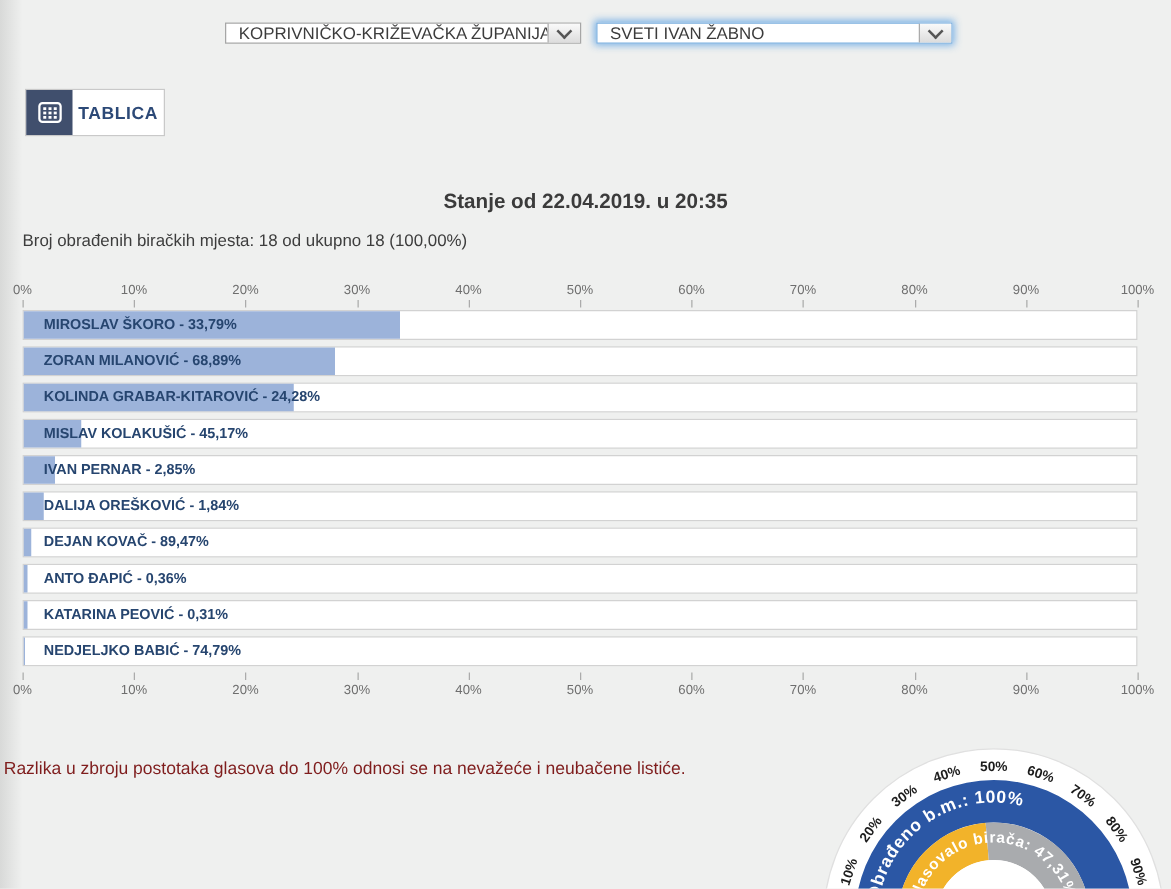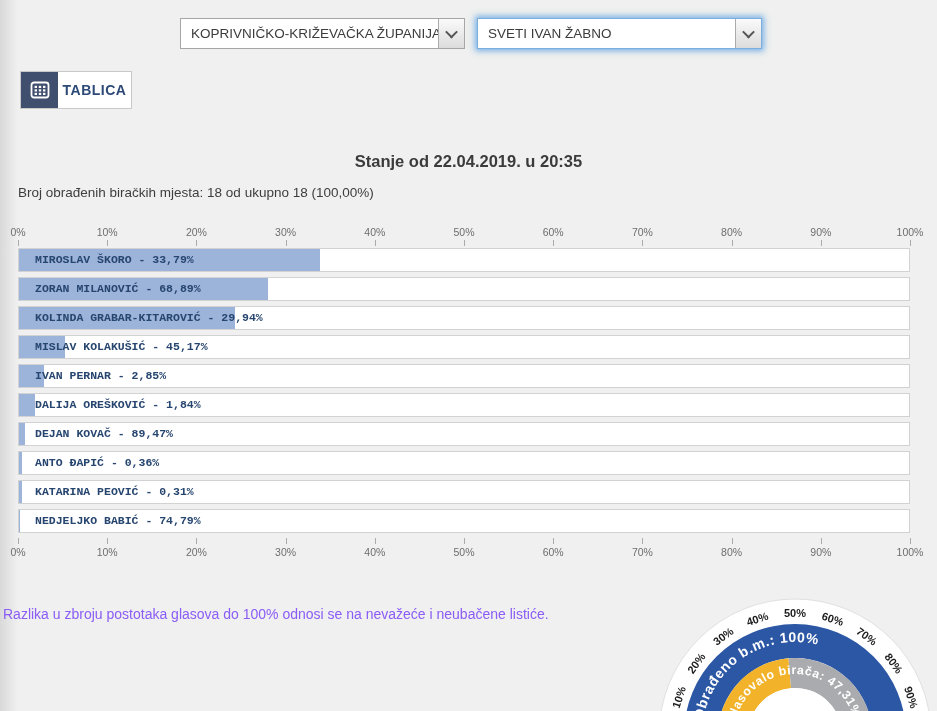--- a/index.html
+++ b/index.html
@@ -4,21 +4,21 @@
 <style>
   html,body{margin:0;padding:0;}
   body{
     width:937px;height:711px;position:relative;overflow:hidden;
     background:#eff0ef;
     font-family:"Liberation Sans", sans-serif;
   }
   .left-shade{position:absolute;left:0;top:0;width:18px;height:711px;
     background:linear-gradient(to right,#d8d9d8,rgba(239,240,239,0));pointer-events:none;}
   
-  .select{position:absolute;height:31px;width:285px;background:#fff;
+  .select{position:absolute;height:17px;width:285px;background:#fff;
     border:1px solid #a6a6a6;display:flex;align-items:center;box-sizing:border-box;cursor:pointer;}
   .select .sel-text{padding-left:10px;font-size:13.5px;color:#3c3c3c;white-space:nowrap;
     overflow:hidden;flex:1;}
   .select .sel-arrow{width:25px;height:100%;border-left:1px solid #ababab;
     background:linear-gradient(#fafafa,#dcdcdc);display:flex;align-items:center;justify-content:center;}
   .select .sel-arrow i{display:block;width:7px;height:7px;border-right:2px solid #555;
     border-bottom:2px solid #555;transform:rotate(45deg) translate(-1px,-1px);}
   #sel-county{left:180px;top:18px;}
   #sel-town{left:477px;top:18px;border-color:#7aaede;
     box-shadow:0 0 6px 2px rgba(97,164,228,.85);}
@@ -26,31 +26,31 @@
   .tablica{position:absolute;left:20px;top:71px;width:112px;height:38px;display:flex;
     padding:0;border:1px solid #c9c9c9;background:#fff;cursor:pointer;align-items:stretch;
     font-family:inherit;}
   .tablica .t-ico{width:37px;background:#404f6d;display:flex;align-items:center;justify-content:center;}
   .tablica .t-label{flex:1;display:flex;align-items:center;justify-content:center;
     color:#2c4977;font-weight:bold;font-size:14px;letter-spacing:.5px;}
   
   .title{position:absolute;left:0;top:152px;width:937px;text-align:center;
     font-size:16.5px;font-weight:bold;color:#3b3b3b;}
   .processed{position:absolute;left:18px;top:185px;font-size:13.5px;color:#3d3d3d;}
-  .footnote{position:absolute;left:3px;top:606px;font-size:14px;color:#8b5cf6;}
+  .footnote{position:absolute;left:3px;top:606px;font-size:14px;color:#7f1d1d;}
   
   .chart{position:absolute;left:18px;top:226px;width:892px;}
   .axis{position:relative;height:20px;}
   .tick-label{position:absolute;transform:translateX(-50%);font-size:10.5px;color:#6e6e6e;white-space:nowrap;}
   .axis-top .tick-label{top:0;}
   .axis-bottom .tick-label{bottom:0;}
   .tick-mark{position:absolute;width:1px;height:6px;background:#ababab;}
   .axis-top .tick-mark{bottom:0;}
   .axis-bottom .tick-mark{top:0;}
-  .rows{margin:2px 0;font-family:Liberation Mono, monospace;}
+  .rows{margin:2px 0;}
   .bar-row{position:relative;height:24px;margin-bottom:5px;background:#fff;
     border:1px solid #d2d2d2;box-sizing:border-box;}
   .bar{position:absolute;left:0;top:0;bottom:0;}
   .bar-label{position:absolute;left:16px;top:0;line-height:22px;font-size:11.5px;
     font-weight:bold;color:#26456f;white-space:nowrap;z-index:1;}
   
   .gauge{position:absolute;left:650px;top:592px;}
 </style>
 </head>
 <body>
@@ -123,21 +123,21 @@
       <div class="bar-row">
         <div class="bar" style="width: 33.79%; background: rgb(156, 179, 218);"></div>
         <span class="bar-label">MIROSLAV ŠKORO - 33,79%</span>
       </div>
       <div class="bar-row">
         <div class="bar" style="width: 27.98%; background: rgb(156, 179, 218);"></div>
         <span class="bar-label">ZORAN MILANOVIĆ - 68,89%</span>
       </div>
       <div class="bar-row">
         <div class="bar" style="width: 24.28%; background: rgb(156, 179, 218);"></div>
-        <span class="bar-label">KOLINDA GRABAR-KITAROVIĆ - 29,94%</span>
+        <span class="bar-label">KOLINDA GRABAR-KITAROVIĆ - 24,28%</span>
       </div>
       <div class="bar-row">
         <div class="bar" style="width: 5.17%; background: rgb(156, 179, 218);"></div>
         <span class="bar-label">MISLAV KOLAKUŠIĆ - 45,17%</span>
       </div>
       <div class="bar-row">
         <div class="bar" style="width: 2.85%; background: rgb(156, 179, 218);"></div>
         <span class="bar-label">IVAN PERNAR - 2,85%</span>
       </div>
       <div class="bar-row">

